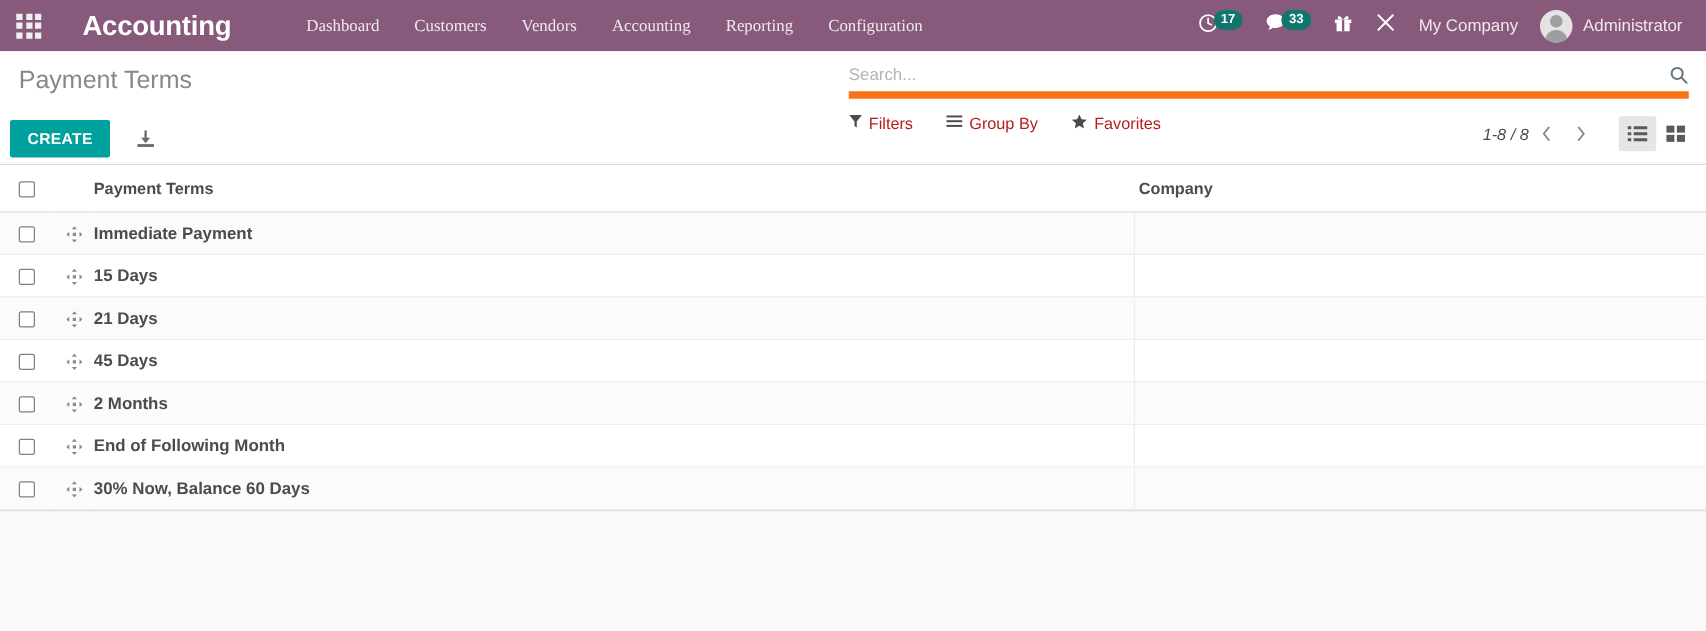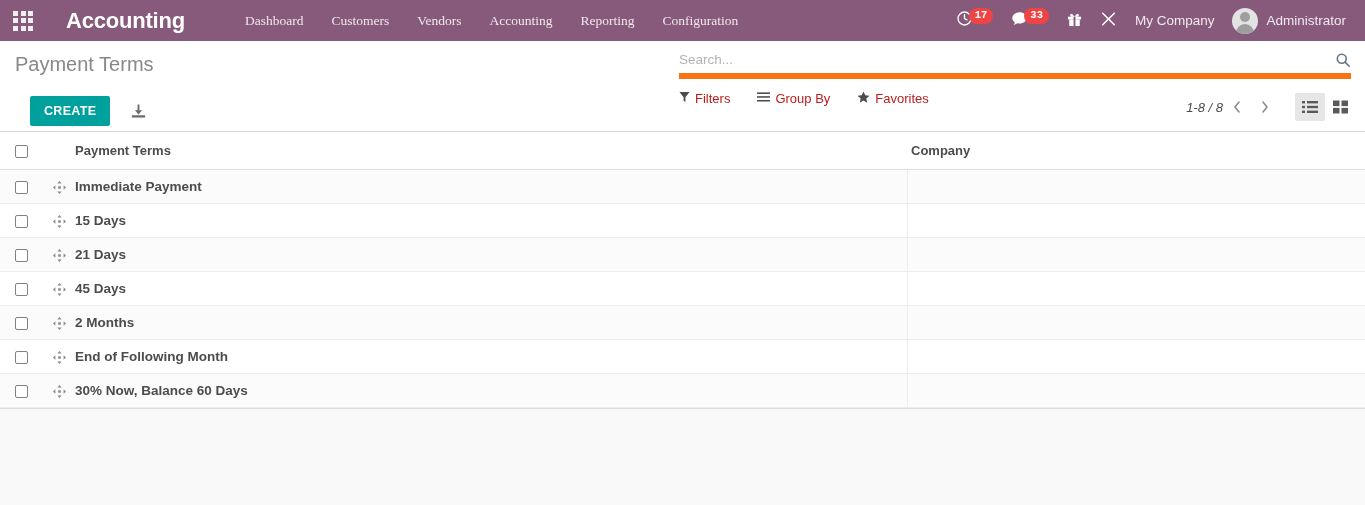--- a/index.html
+++ b/index.html
@@ -80,31 +80,30 @@
   .sys-item {
     display: flex;
     align-items: center;
     padding: 0 9px;
     height: 41px;
     cursor: pointer;
     position: relative;
   }
 
   .badge {
-    background: #ef4444;
+    background: #0f766e;
     color: #ffffff;
     font-size: 10.5px;
     font-weight: bold;
     border-radius: 9px;
     padding: 1px 6px 2px 6px;
     margin-left: -4px;
     line-height: 13px;
     position: relative;
     top: -5px;
-    font-family: Liberation Mono, monospace;
   }
 
   .sys-label {
     font-size: 13.5px;
     color: #f0e8ed;
     white-space: nowrap;
   }
 
   .avatar {
     width: 26px;
@@ -147,21 +146,21 @@
     color: #888888;
     font-weight: normal;
     position: absolute;
     left: 15px;
     top: 12px;
     white-space: nowrap;
   }
 
   .cp-buttons {
     position: absolute;
-    left: 30px;
+    left: 8px;
     top: 55px;
     display: flex;
     align-items: center;
   }
   .btn-create {
     background: #00A09D;
     color: #ffffff;
     border: none;
     font-size: 12.5px;
     font-weight: bold;

